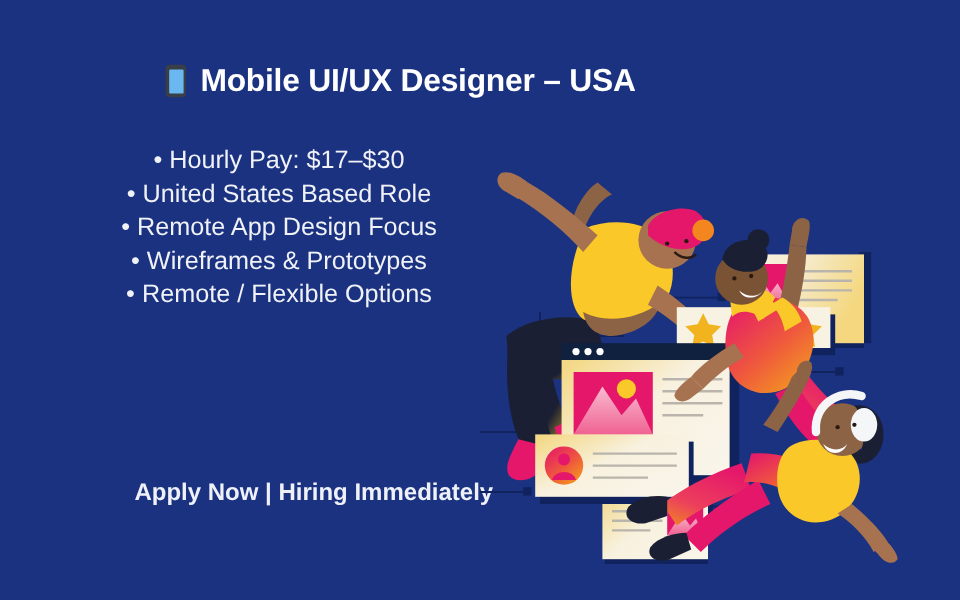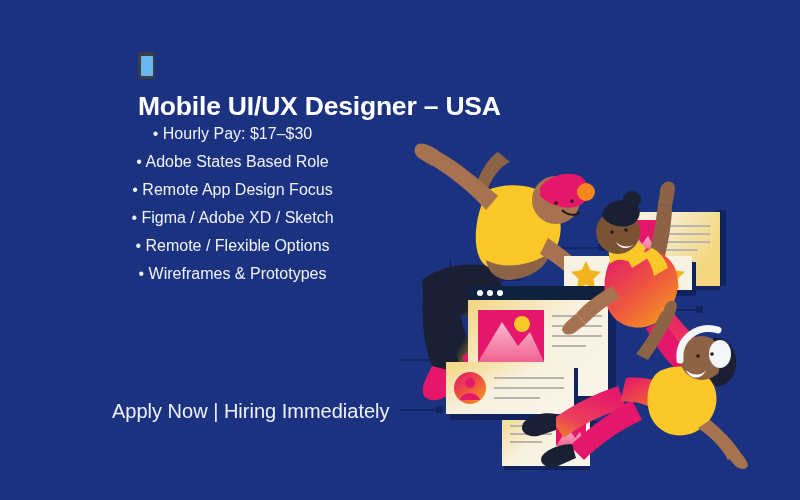--- a/index.html
+++ b/index.html
@@ -10,21 +10,21 @@
     position:relative;
   }
   .poster{
     position:absolute;inset:0;
     background:#1b3281;
   }
 
   
   .title-row{
     position:absolute;left:138px;top:52px;
-    display:flex;align-items:flex-start;gap:12px;flex-direction:column;
+    display:flex;align-items:center;gap:12px;
   }
   .phone-icon{
     width:17px;height:27px;border-radius:3px;
     background:#3a3f47;
     display:flex;align-items:center;justify-content:center;
     flex:none;
   }
   .phone-icon i{
     display:block;width:12px;height:20px;border-radius:1px;
     background:#6bb8f0;
@@ -33,53 +33,52 @@
     color:#ffffff;font-size:26.5px;font-weight:bold;
     letter-spacing:-0.2px;white-space:nowrap;
   }
 
   
   .bullets{
     position:absolute;left:60px;top:120px;width:345px;
     text-align:center;
   }
   .bullet{
-    color:#f0f2f7;font-size:16px;line-height:27.9px;
+    color:#f0f2f7;font-size:21px;line-height:27.9px;
     white-space:nowrap;
   }
 
   
   .cta{
     position:absolute;left:112px;top:400px;
-    color:#eef1f7;font-size:20px;white-space:nowrap;
+    color:#eef1f7;font-size:20px;white-space:nowrap;font-weight:bold;
   }
 
   
   .illus{position:absolute;left:380px;top:70px;width:420px;height:400px;}
   .illus svg{display:block;width:100%;height:100%;}
 </style>
 </head>
 <body>
 
 <div class="poster">
 
   <div class="title-row">
     <span class="phone-icon">
         <i></i>
       </span>
     <span class="title-text">Mobile UI/UX Designer – USA</span>
   </div>
 
   <div class="bullets">
     <div class="bullet">• Hourly Pay: $17–$30</div>
-    <div class="bullet">• Adobe States Based Role</div>
+    <div class="bullet">• United States Based Role</div>
     <div class="bullet">• Remote App Design Focus</div>
-    <div class="bullet">• Figma / Adobe XD / Sketch</div>
+    <div class="bullet">• Wireframes &amp; Prototypes</div>
     <div class="bullet">• Remote / Flexible Options</div>
-    <div class="bullet">• Wireframes &amp; Prototypes</div>
   </div>
 
   <div class="cta">Apply Now | Hiring Immediately</div>
 
   <div class="illus">
     <svg viewBox="0 0 420 400" xmlns="http://www.w3.org/2000/svg">
       <defs>
         <linearGradient id="gCream" x1="0" y1="0" x2="1" y2="0.4">
           <stop offset="0%" stop-color="#f9f4e6"></stop>
           <stop offset="45%" stop-color="#f6ecd2"></stop>

